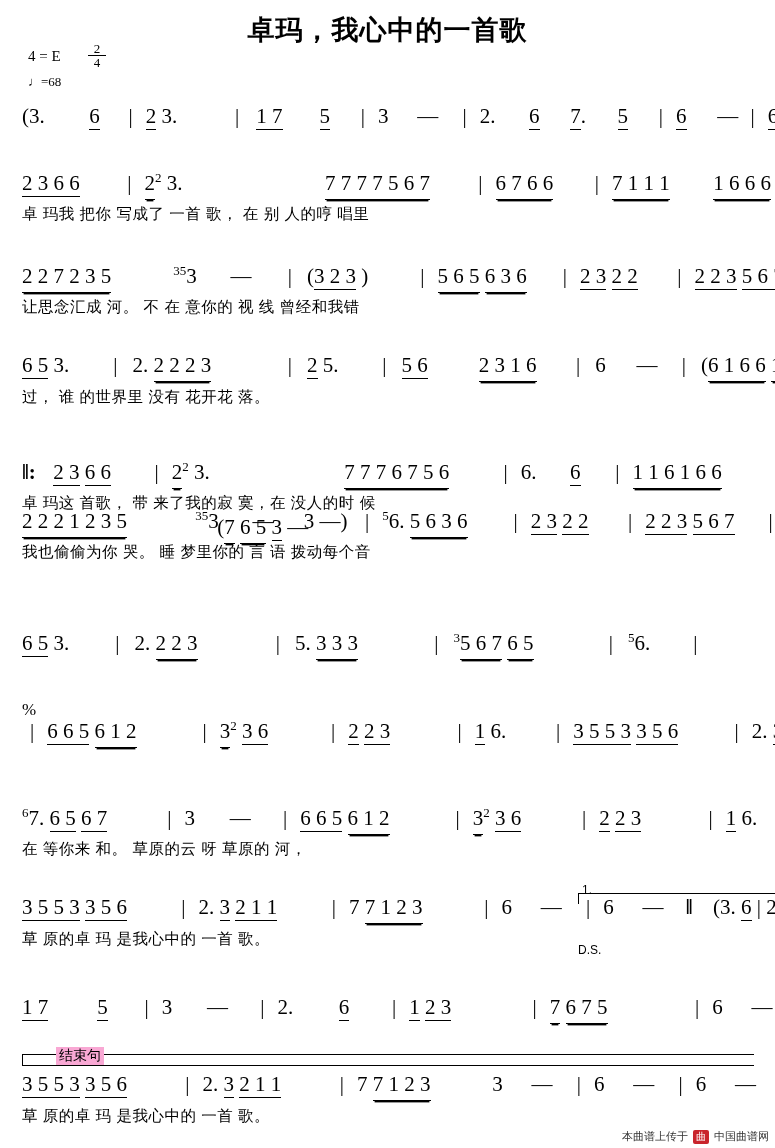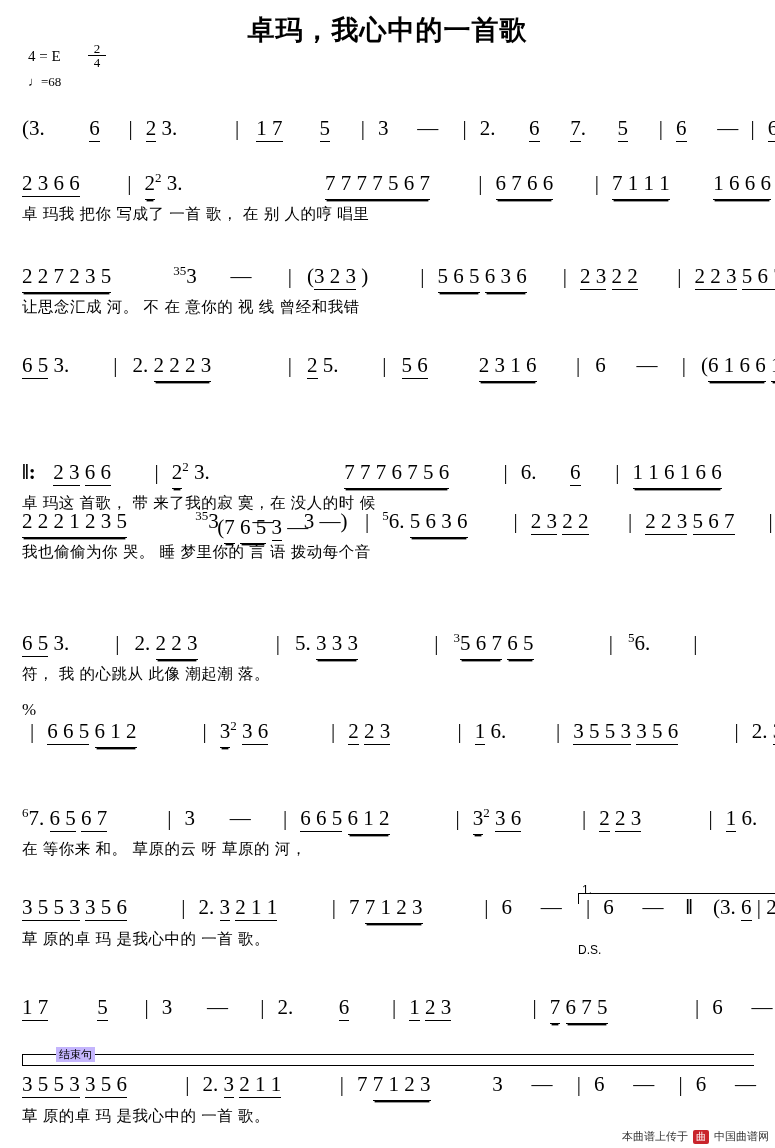--- a/index.html
+++ b/index.html
@@ -116,44 +116,44 @@
   }
   .endline-box {
     position: absolute;
     left: 22px;
     width: 731px;
     border: 1.3px solid #000;
     border-right: 0;
   }
   .label-end {
     position: absolute;
-    font-size: 11px;
+    font-size: 14px;
     font-family: "Liberation Sans", sans-serif;
-    background: #c4b5fd;
+    background: #f9a8d4;
     padding: 0 3px;
   }
 </style>
 </head>
 <body>
 
 <div class="sheet">
 
   <div class="title">卓玛，我心中的一首歌</div>
 
 
   <div class="keysig">
     <span class="k1">4 = E</span>
     <span class="meter">
       <span class="num">2</span>
       <span>4</span>
     </span>
     <span class="tempo">♩=68</span>
   </div>
 
-  <div class="row" style="top:104px;margin-top:12px;">
+  <div class="row" style="top:104px;">
     <div class="notes">
       <span style="display:inline-block;width:100%;">
         <span class="seg" style="width:62px">(3<span class="dotted">.</span></span>
         <span class="seg" style="width:34px"><span class="u1">6</span></span>
         <span class="seg" style="width:12px">|</span>
         <span class="seg" style="width:84px"><span class="u1">2</span> 3<span class="dotted">.</span></span>
         <span class="seg" style="width:16px">|</span>
         <span class="seg" style="width:58px"><span class="u1">1 7</span></span>
         <span class="seg" style="width:36px"><span class="u1">5</span></span>
         <span class="seg" style="width:12px">|</span>
@@ -218,20 +218,21 @@
       <span class="seg" style="width:70px"><span class="u1">2</span> 5<span class="dotted">.</span></span>
       <span class="seg" style="width:14px">|</span>
       <span class="seg" style="width:72px"><span class="u1">5 6</span></span>
       <span class="seg" style="width:92px"><span class="u2">2 3 1 6</span></span>
       <span class="seg" style="width:14px">|</span>
       <span class="seg" style="width:36px">6</span>
       <span class="seg" style="width:40px">—</span>
       <span class="seg" style="width:14px">|</span>
       <span class="seg" style="width:150px">(<span class="u2">6 1 6 6</span> <span class="u2">1 6 6</span> )</span>
     </div>
+    <div class="lyrics">过，     谁 的世界里 没有     花开花   落。</div>
   </div>
 
   <div class="row" style="top:459px;">
     <div class="notes">
       <span class="seg repeat-start" style="width:26px">‖:</span>
       <span class="seg" style="width:96px"><span class="u1">2 3</span> <span class="u1">6 6</span></span>
       <span class="seg" style="width:12px">|</span>
       <span class="seg" style="width:92px"><span class="u2">2</span><span class="small">2</span> 3<span class="dotted">.</span></span>
       <span class="seg" style="width:70px"></span>
       <span class="seg" style="width:154px"><span class="u2">7 7 7 6 7 5 6</span></span>
@@ -275,21 +276,20 @@
       <span class="seg" style="width:14px">|</span>
       <span class="seg" style="width:136px">2<span class="dotted">.</span> <span class="u2">2 2 3</span></span>
       <span class="seg" style="width:14px">|</span>
       <span class="seg" style="width:134px">5<span class="dotted">.</span> <span class="u2">3 3 3</span></span>
       <span class="seg" style="width:14px">|</span>
       <span class="seg" style="width:150px"><span class="small">3</span><span class="u2">5 6 7</span> <span class="u2">6 5</span></span>
       <span class="seg" style="width:14px">|</span>
       <span class="seg" style="width:60px"><span class="small">5</span>6<span class="dotted">.</span></span>
       <span class="seg" style="width:14px">|</span>
     </div>
-    <div class="lyrics">符，    我 的心跳从 此像   潮起潮  落。</div>
   </div>
 
   <div class="row" style="top:700px;">
     <div class="notes" style="height:18px;font-size:16px;">
       <span class="seg segno">%</span>
     </div>
   </div>
   <div class="row" style="top:718px;margin-left:8px;">
     <div class="notes">
       <span class="seg" style="width:12px">|</span>

